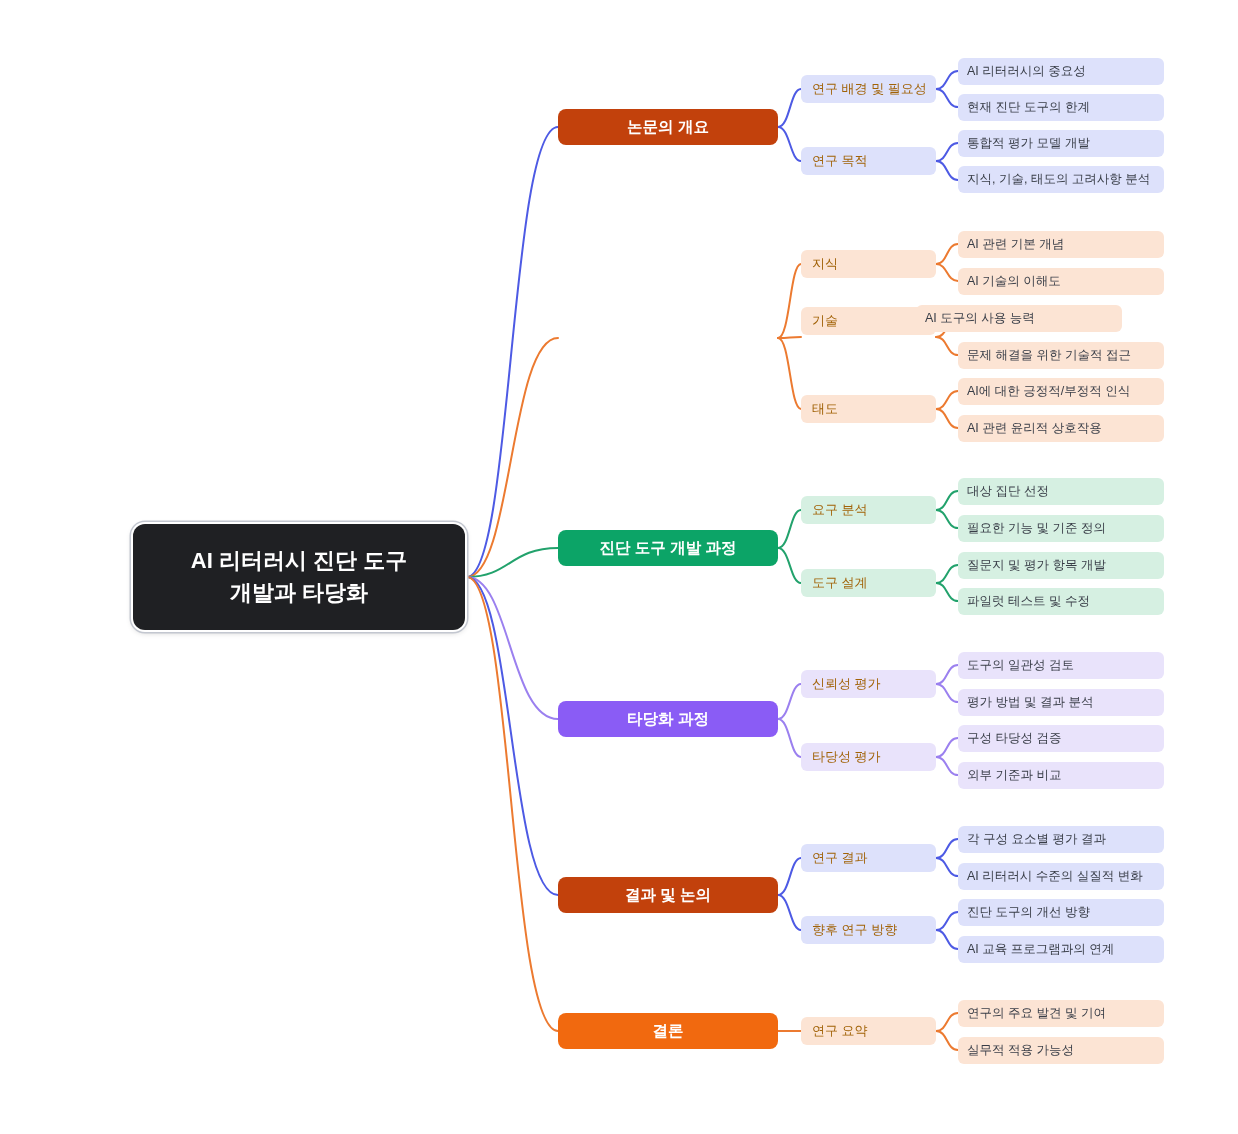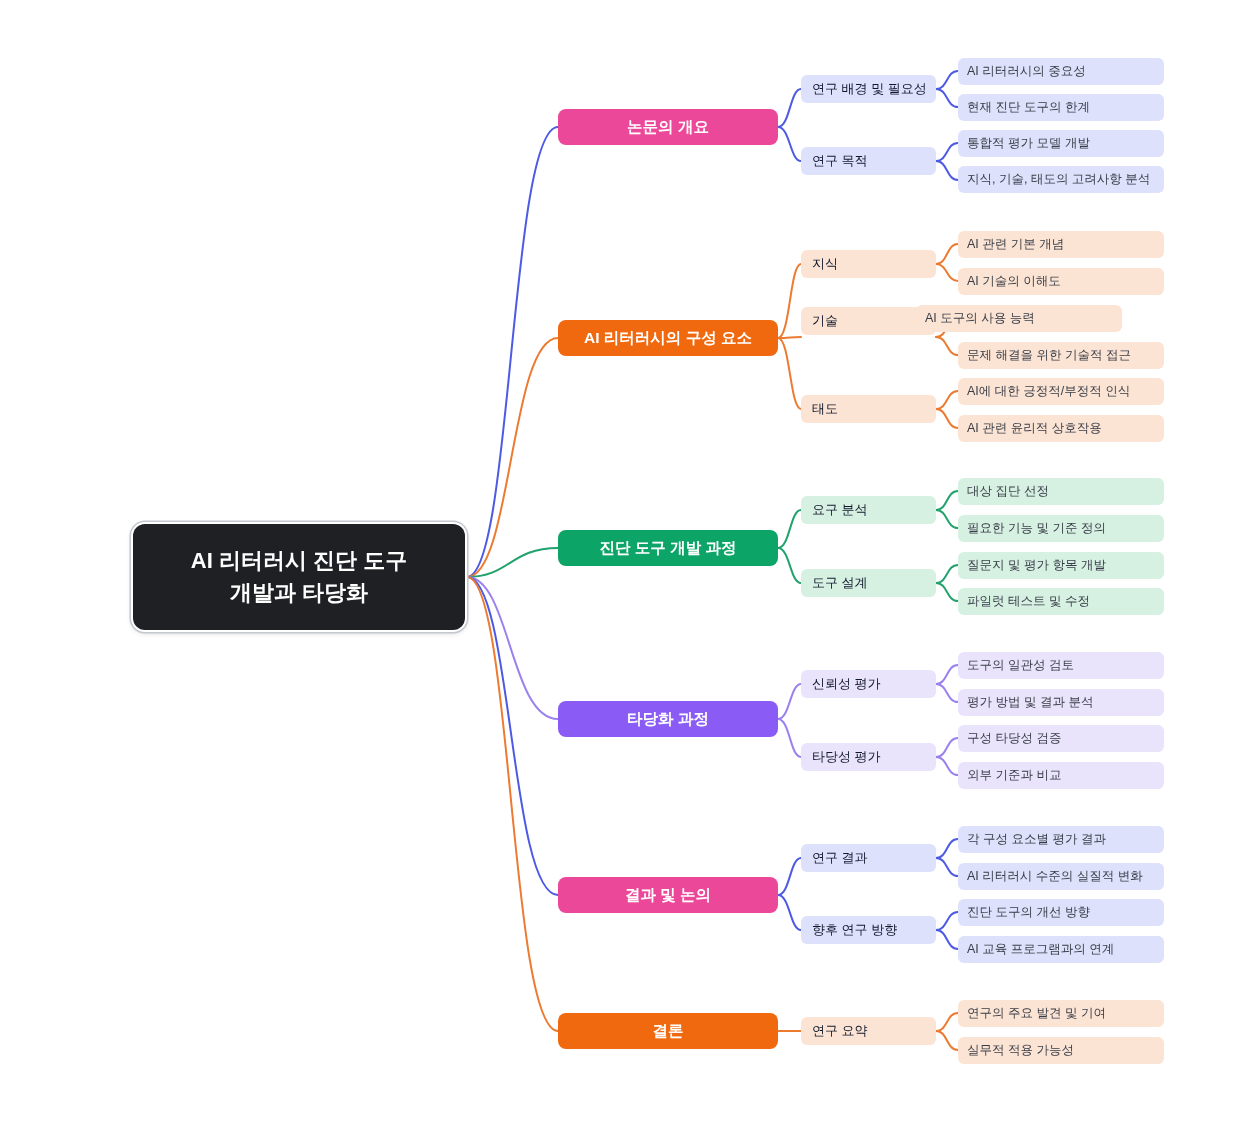--- a/index.html
+++ b/index.html
@@ -1,22 +1,22 @@
 <!DOCTYPE html>
 <html><head>
 <meta charset="utf-8">
 <style>
   html,body{margin:0;padding:0;background:#ffffff;font-family:"Liberation Sans","DejaVu Sans",sans-serif;}
   .canvas{position:relative;width:1238px;height:1134px;background:#ffffff;overflow:hidden;}
   svg.edges{position:absolute;left:0;top:0;z-index:0;}
   .node{position:absolute;z-index:1;box-sizing:border-box;display:flex;align-items:center;white-space:nowrap;cursor:pointer;}
   .l1{width:220px;height:36px;border-radius:8px;justify-content:center;color:#ffffff;font-weight:700;font-size:15.5px;}
-  .l2{width:135px;height:28px;border-radius:6px;padding:0 11px;font-size:13px;color:#0f172a;}
+  .l2{width:135px;height:28px;border-radius:6px;padding:0 11px;font-size:13px;color:#a16207;}
   .l3{width:206px;height:27px;border-radius:6px;padding:0 9px;font-size:12.5px;color:#383d47;}
-  .bg-indigo{background:#ec4899}.bg-orange{background:#f1690f}.bg-green{background:#0ca467}.bg-purple{background:#8a5cf5}
+  .bg-indigo{background:#c2410c}.bg-orange{background:#f1690f}.bg-green{background:#0ca467}.bg-purple{background:#8a5cf5}
   .bg-indigo-l{background:#dde1fb}.bg-orange-l{background:#fce4d4}.bg-green-l{background:#d6f0e2}.bg-purple-l{background:#e9e3fb}
   .root-node{position:absolute;left:133px;top:524px;width:332px;height:106px;background:#1f2023;border-radius:12px;
     display:flex;flex-direction:column;align-items:center;justify-content:center;z-index:2;color:#ffffff;
     font-weight:700;font-size:22px;line-height:1.45;cursor:pointer;
     box-shadow:0 0 0 2px #ffffff,0 0 0 3.5px #c3c7d0,0 2px 6px rgba(0,0,0,0.25);}
   .chip{position:absolute;left:216px;top:464px;width:166px;height:50px;background:#ffffff;border:1px solid #e6e8ec;
     border-radius:10px;display:flex;align-items:center;justify-content:center;gap:10px;z-index:3;
     font-size:16.5px;color:#40454d;box-shadow:0 2px 6px rgba(60,64,67,0.12);cursor:pointer;}
 </style>
 </head>
@@ -81,21 +81,20 @@
     </g>
   </svg>
 
 
   <div class="root-node">
     <span>AI 리터러시 진단 도구</span>
     <span>개발과 타당화</span>
   </div>
 
   <div class="node l1 bg-indigo" style="left:558px;top:109px">논문의 개요</div>
-  <div class="node l1 bg-orange" style="left:558px;top:320px">AI 리터러시의 구성 요소</div>
   <div class="node l1 bg-purple" style="left:558px;top:701px">타당화 과정</div>
   <div class="node l1 bg-green" style="left:558px;top:530px">진단 도구 개발 과정</div>
   <div class="node l1 bg-orange" style="left:558px;top:1013px">결론</div>
   <div class="node l1 bg-indigo" style="left:558px;top:877px">결과 및 논의</div>
 
   <div class="node l2 bg-indigo-l" style="left:801px;top:75px">연구 배경 및 필요성</div>
   <div class="node l2 bg-indigo-l" style="left:801px;top:147px">연구 목적</div>
   <div class="node l2 bg-orange-l" style="left:801px;top:250px">지식</div>
   <div class="node l2 bg-orange-l" style="left:801px;top:307px">기술</div>
   <div class="node l2 bg-orange-l" style="left:801px;top:395px">태도</div>

